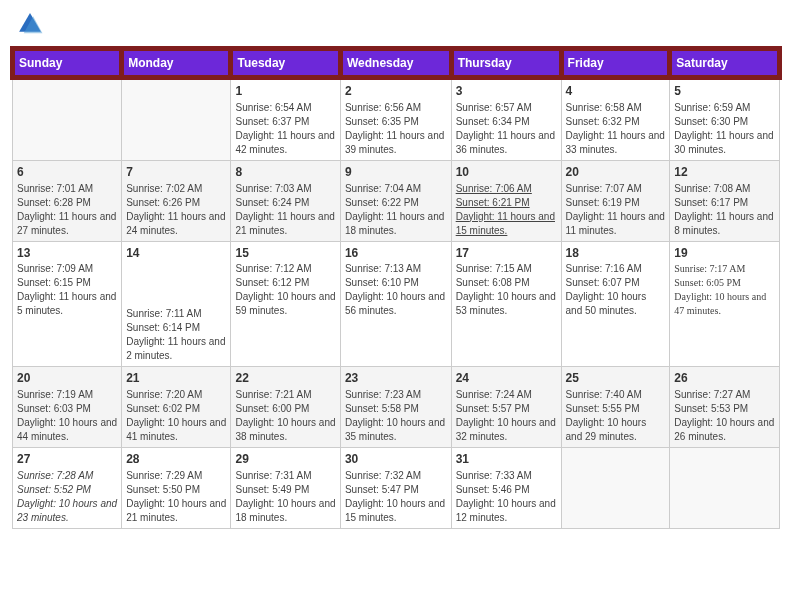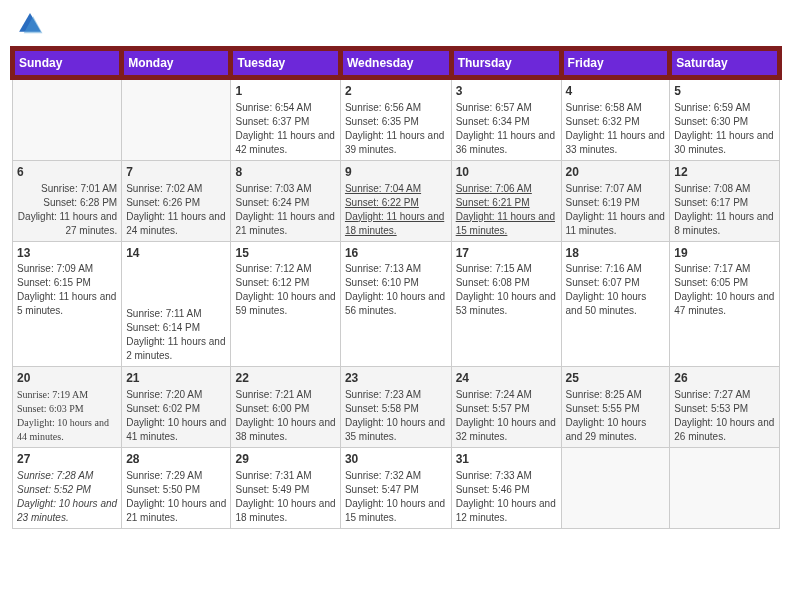--- a/index.html
+++ b/index.html
@@ -164,39 +164,39 @@
         <td>
           <span class="day-num">5</span>
           <div class="day-info" style="white-space: pre-line;">Sunrise: 6:59 AM
 Sunset: 6:30 PM
 Daylight: 11 hours and 30 minutes.</div>
         </td>
       </tr>
       <tr>
         <td>
           <span class="day-num">6</span>
-          <div class="day-info" style="white-space: pre-line; text-align: right;">Sunrise: 7:01 AM
+          <div class="day-info" style="white-space: pre-line;">Sunrise: 7:01 AM
 Sunset: 6:28 PM
 Daylight: 11 hours and 27 minutes.</div>
         </td>
         <td>
           <span class="day-num">7</span>
           <div class="day-info" style="white-space: pre-line;">Sunrise: 7:02 AM
 Sunset: 6:26 PM
 Daylight: 11 hours and 24 minutes.</div>
         </td>
         <td>
           <span class="day-num">8</span>
           <div class="day-info" style="white-space: pre-line;">Sunrise: 7:03 AM
 Sunset: 6:24 PM
 Daylight: 11 hours and 21 minutes.</div>
         </td>
         <td>
           <span class="day-num">9</span>
-          <div class="day-info" style="white-space: pre-line; text-decoration: underline;">Sunrise: 7:04 AM
+          <div class="day-info" style="white-space: pre-line;">Sunrise: 7:04 AM
 Sunset: 6:22 PM
 Daylight: 11 hours and 18 minutes.</div>
         </td>
         <td>
           <span class="day-num">10</span>
           <div class="day-info" style="white-space: pre-line; text-decoration: underline;">Sunrise: 7:06 AM
 Sunset: 6:21 PM
 Daylight: 11 hours and 15 minutes.</div>
         </td>
         <td>
@@ -244,29 +244,29 @@
 Daylight: 10 hours and 53 minutes.</div>
         </td>
         <td>
           <span class="day-num">18</span>
           <div class="day-info" style="white-space: pre-line;">Sunrise: 7:16 AM
 Sunset: 6:07 PM
 Daylight: 10 hours and 50 minutes.</div>
         </td>
         <td>
           <span class="day-num">19</span>
-          <div class="day-info" style="white-space: pre-line;">Sunrise: 7:17 AM
+          <div class="day-info" style="white-space: pre-line; font-family: Liberation Serif, serif;">Sunrise: 7:17 AM
 Sunset: 6:05 PM
 Daylight: 10 hours and 47 minutes.</div>
         </td>
       </tr>
       <tr>
         <td>
           <span class="day-num">20</span>
-          <div class="day-info" style="white-space: pre-line; font-family: Liberation Serif, serif;">Sunrise: 7:19 AM
+          <div class="day-info" style="white-space: pre-line;">Sunrise: 7:19 AM
 Sunset: 6:03 PM
 Daylight: 10 hours and 44 minutes.</div>
         </td>
         <td>
           <span class="day-num">21</span>
           <div class="day-info" style="white-space: pre-line;">Sunrise: 7:20 AM
 Sunset: 6:02 PM
 Daylight: 10 hours and 41 minutes.</div>
         </td>
         <td>
@@ -282,21 +282,21 @@
 Daylight: 10 hours and 35 minutes.</div>
         </td>
         <td>
           <span class="day-num">24</span>
           <div class="day-info" style="white-space: pre-line;">Sunrise: 7:24 AM
 Sunset: 5:57 PM
 Daylight: 10 hours and 32 minutes.</div>
         </td>
         <td>
           <span class="day-num">25</span>
-          <div class="day-info" style="white-space: pre-line;">Sunrise: 8:25 AM
+          <div class="day-info" style="white-space: pre-line;">Sunrise: 7:40 AM
 Sunset: 5:55 PM
 Daylight: 10 hours and 29 minutes.</div>
         </td>
         <td>
           <span class="day-num">26</span>
           <div class="day-info" style="white-space: pre-line;">Sunrise: 7:27 AM
 Sunset: 5:53 PM
 Daylight: 10 hours and 26 minutes.</div>
         </td>
       </tr>

